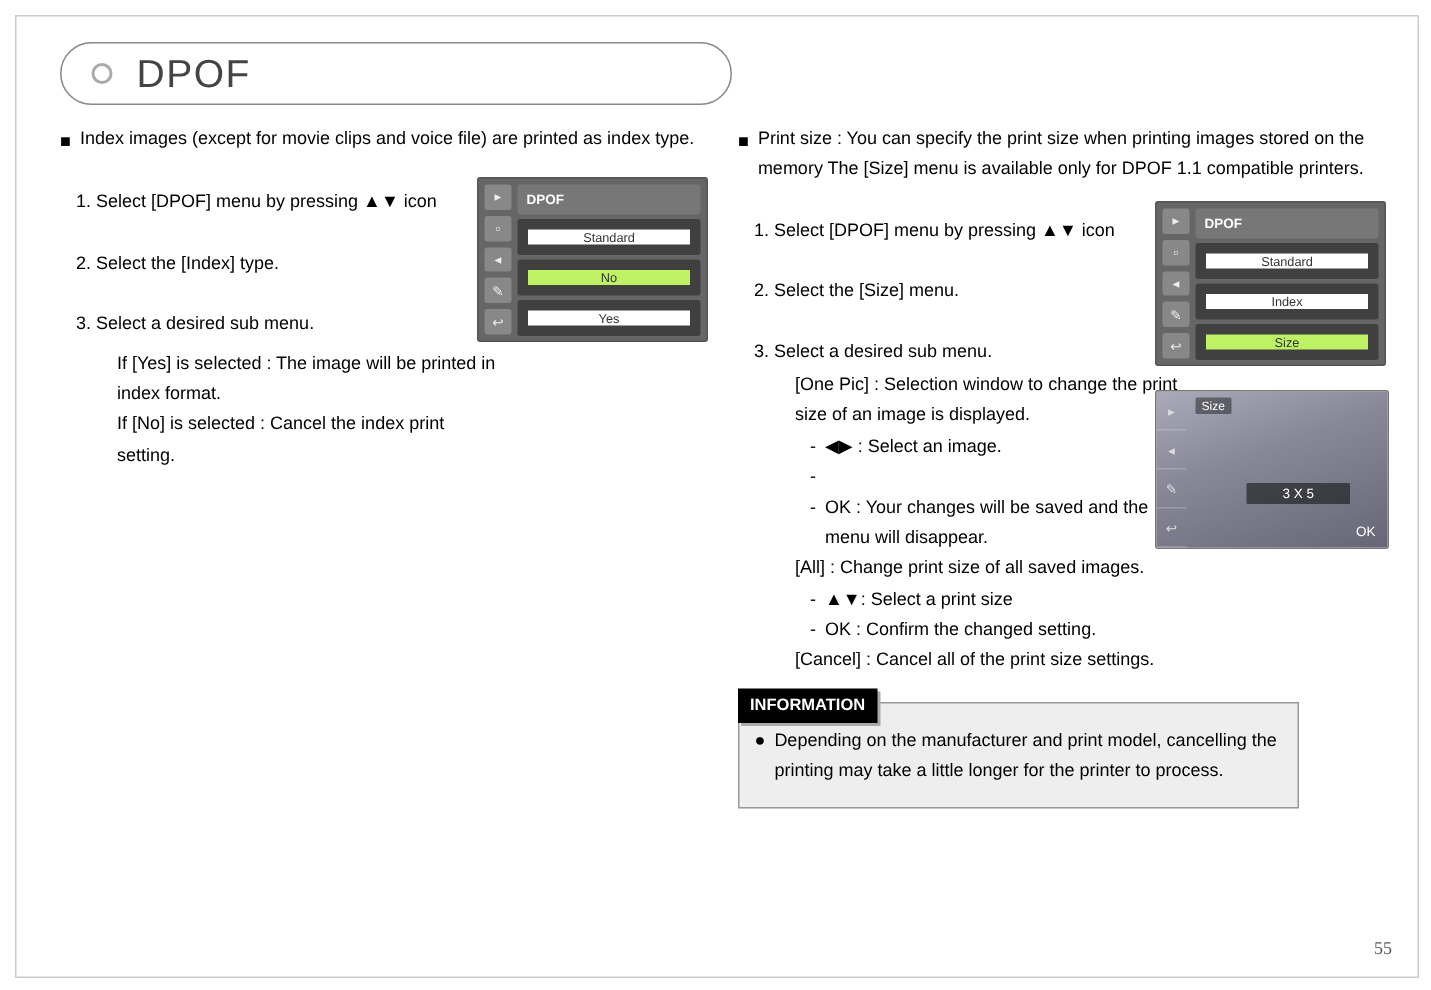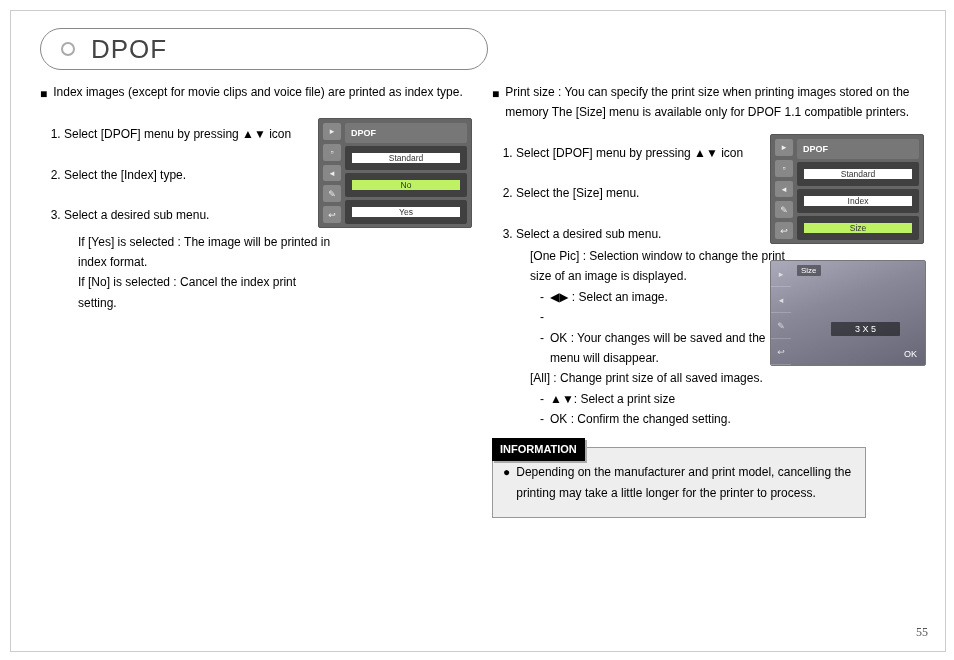--- a/index.html
+++ b/index.html
@@ -275,20 +275,21 @@
       </div>
     <div class="sub">[All] : Change print size of all saved images.</div>
     <div class="dash bullet-line">
         <span>-</span>
         <span>▲▼: Select a print size</span>
       </div>
     <div class="dash bullet-line">
         <span>-</span>
         <span>OK : Confirm the changed setting.</span>
       </div>
+    <div class="sub">[Cancel] : Cancel all of the print size settings.</div>
 
     <div class="info-box">
       <div class="info-label">INFORMATION</div>
       <div class="bullet-line" style="margin-top:6px;">
         <span>●</span>
         <span>Depending on the manufacturer and print model, cancelling the printing may take a little longer for the printer to process.</span>
       </div>
     </div>
   </div>
 </div>

